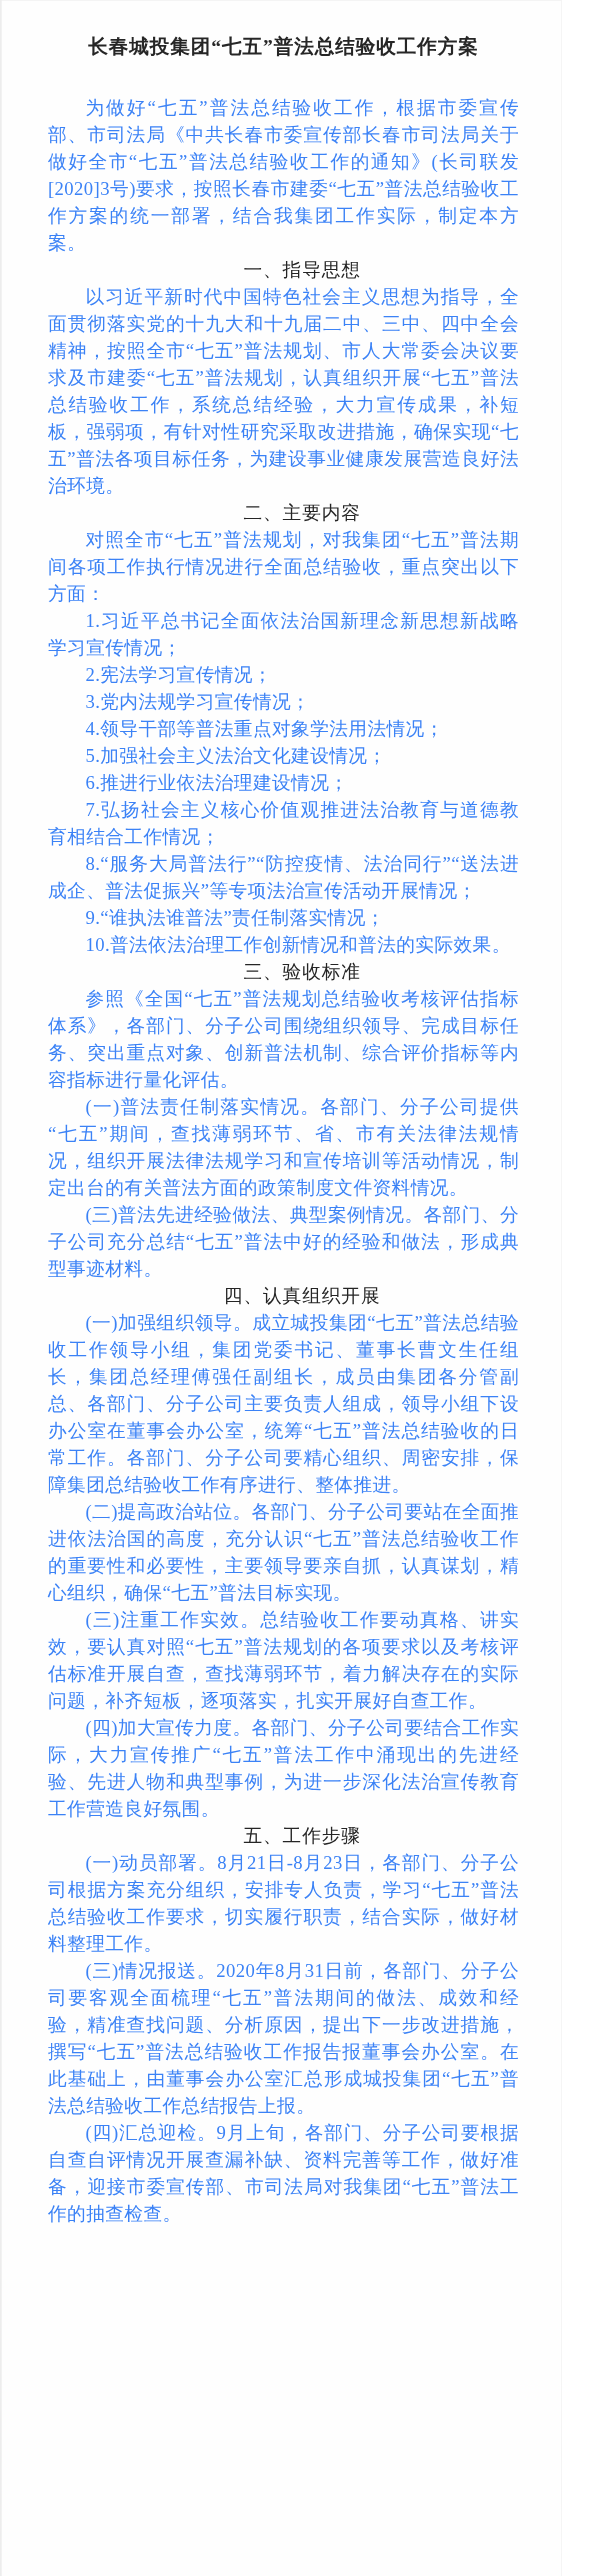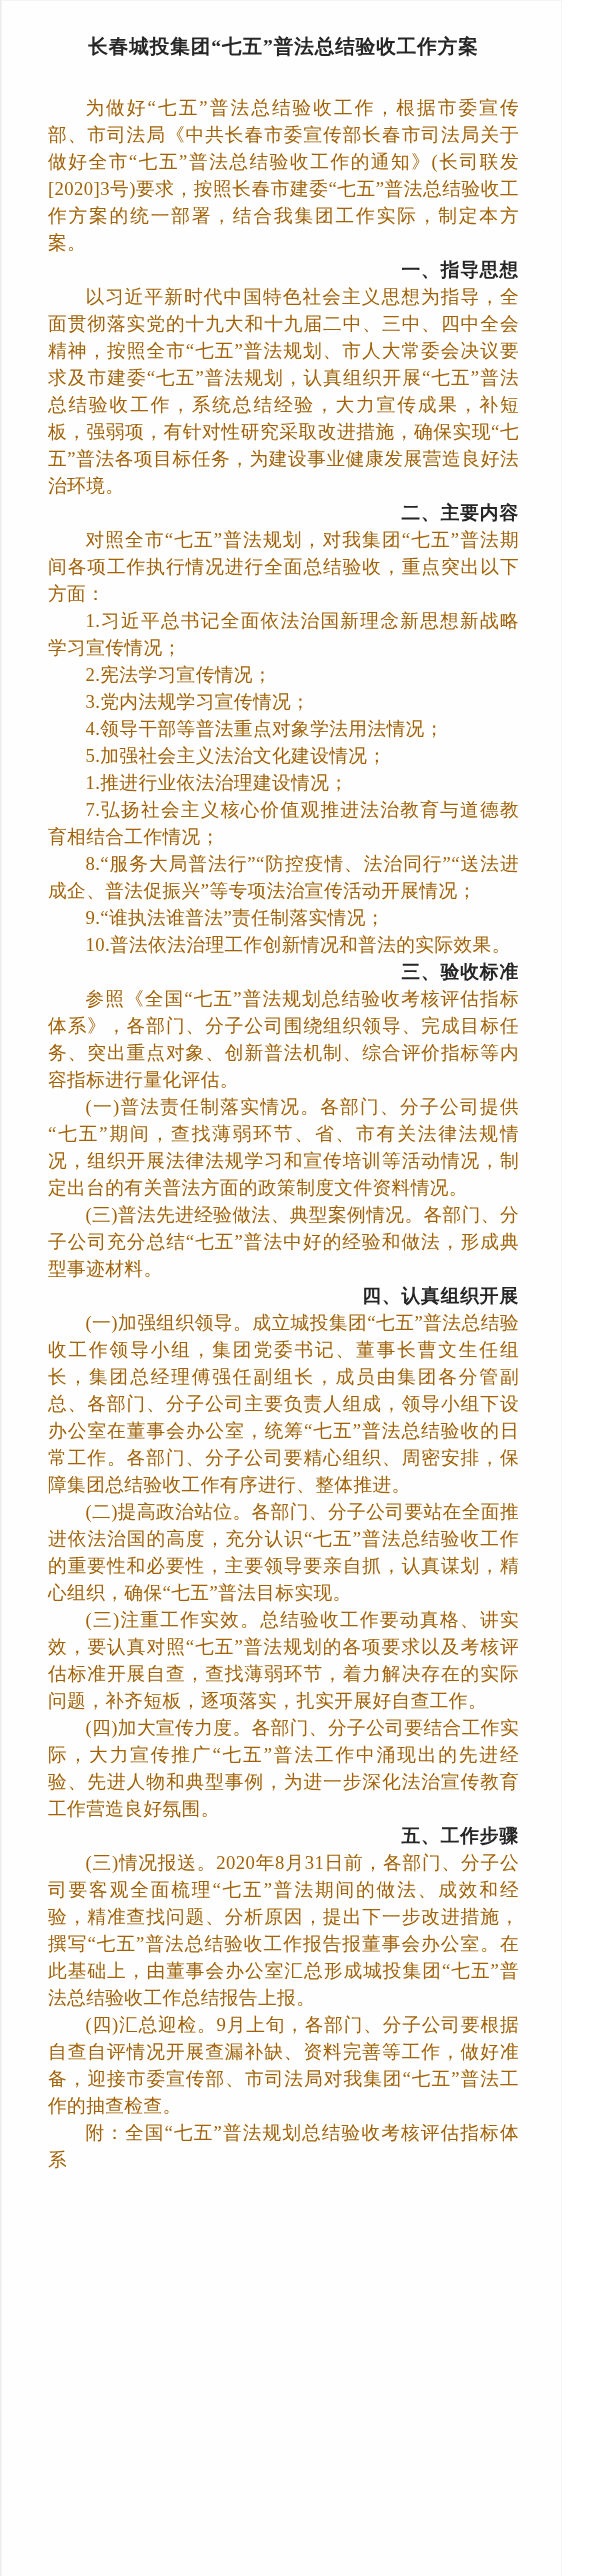--- a/index.html
+++ b/index.html
@@ -29,59 +29,59 @@
     letter-spacing: 0.9px;
     margin: 5.1px 0 34px 0;
   }
   .doc-body p {
     margin: 0;
     font-size: 18.7px;
     line-height: 27px;
     letter-spacing: 0.4px;
     text-indent: 2em;
     text-align: justify;
-    color: #a16207;
+    color: #3b82f6;
   }
   .doc-body p.heading {
     font-family: "Liberation Sans", "DejaVu Sans", sans-serif;
-    font-weight: bold;
+    font-weight: normal;
     color: #252525;
-    text-align: right;
+    text-align: center;
     letter-spacing: 0.9px;
   }
 </style>
 </head>
 <body>
 
 <div class="page">
   <h1 class="doc-title">长春城投集团“七五”普法总结验收工作方案</h1>
   <div class="doc-body" id="doc-body">
       <p class="body">为做好“七五”普法总结验收工作，根据市委宣传部、市司法局《中共长春市委宣传部长春市司法局关于做好全市“七五”普法总结验收工作的通知》(长司联发[2020]3号)要求，按照长春市建委“七五”普法总结验收工作方案的统一部署，结合我集团工作实际，制定本方案。</p>
       <p class="heading">一、指导思想</p>
       <p class="body">以习近平新时代中国特色社会主义思想为指导，全面贯彻落实党的十九大和十九届二中、三中、四中全会精神，按照全市“七五”普法规划、市人大常委会决议要求及市建委“七五”普法规划，认真组织开展“七五”普法总结验收工作，系统总结经验，大力宣传成果，补短板，强弱项，有针对性研究采取改进措施，确保实现“七五”普法各项目标任务，为建设事业健康发展营造良好法治环境。</p>
       <p class="heading">二、主要内容</p>
       <p class="body">对照全市“七五”普法规划，对我集团“七五”普法期间各项工作执行情况进行全面总结验收，重点突出以下方面：</p>
       <p class="body">1.习近平总书记全面依法治国新理念新思想新战略学习宣传情况；</p>
       <p class="body">2.宪法学习宣传情况；</p>
       <p class="body">3.党内法规学习宣传情况；</p>
       <p class="body">4.领导干部等普法重点对象学法用法情况；</p>
       <p class="body">5.加强社会主义法治文化建设情况；</p>
-      <p class="body">1.推进行业依法治理建设情况；</p>
+      <p class="body">6.推进行业依法治理建设情况；</p>
       <p class="body">7.弘扬社会主义核心价值观推进法治教育与道德教育相结合工作情况；</p>
       <p class="body">8.“服务大局普法行”“防控疫情、法治同行”“送法进成企、普法促振兴”等专项法治宣传活动开展情况；</p>
       <p class="body">9.“谁执法谁普法”责任制落实情况；</p>
       <p class="body">10.普法依法治理工作创新情况和普法的实际效果。</p>
       <p class="heading">三、验收标准</p>
       <p class="body">参照《全国“七五”普法规划总结验收考核评估指标体系》，各部门、分子公司围绕组织领导、完成目标任务、突出重点对象、创新普法机制、综合评价指标等内容指标进行量化评估。</p>
       <p class="body">(一)普法责任制落实情况。各部门、分子公司提供“七五”期间，查找薄弱环节、省、市有关法律法规情况，组织开展法律法规学习和宣传培训等活动情况，制定出台的有关普法方面的政策制度文件资料情况。</p>
       <p class="body">(三)普法先进经验做法、典型案例情况。各部门、分子公司充分总结“七五”普法中好的经验和做法，形成典型事迹材料。</p>
       <p class="heading">四、认真组织开展</p>
       <p class="body">(一)加强组织领导。成立城投集团“七五”普法总结验收工作领导小组，集团党委书记、董事长曹文生任组长，集团总经理傅强任副组长，成员由集团各分管副总、各部门、分子公司主要负责人组成，领导小组下设办公室在董事会办公室，统筹“七五”普法总结验收的日常工作。各部门、分子公司要精心组织、周密安排，保障集团总结验收工作有序进行、整体推进。</p>
       <p class="body">(二)提高政治站位。各部门、分子公司要站在全面推进依法治国的高度，充分认识“七五”普法总结验收工作的重要性和必要性，主要领导要亲自抓，认真谋划，精心组织，确保“七五”普法目标实现。</p>
       <p class="body">(三)注重工作实效。总结验收工作要动真格、讲实效，要认真对照“七五”普法规划的各项要求以及考核评估标准开展自查，查找薄弱环节，着力解决存在的实际问题，补齐短板，逐项落实，扎实开展好自查工作。</p>
       <p class="body">(四)加大宣传力度。各部门、分子公司要结合工作实际，大力宣传推广“七五”普法工作中涌现出的先进经验、先进人物和典型事例，为进一步深化法治宣传教育工作营造良好氛围。</p>
       <p class="heading">五、工作步骤</p>
+      <p class="body">(一)动员部署。8月21日-8月23日，各部门、分子公司根据方案充分组织，安排专人负责，学习“七五”普法总结验收工作要求，切实履行职责，结合实际，做好材料整理工作。</p>
       <p class="body">(三)情况报送。2020年8月31日前，各部门、分子公司要客观全面梳理“七五”普法期间的做法、成效和经验，精准查找问题、分析原因，提出下一步改进措施，撰写“七五”普法总结验收工作报告报董事会办公室。在此基础上，由董事会办公室汇总形成城投集团“七五”普法总结验收工作总结报告上报。</p>
       <p class="body">(四)汇总迎检。9月上旬，各部门、分子公司要根据自查自评情况开展查漏补缺、资料完善等工作，做好准备，迎接市委宣传部、市司法局对我集团“七五”普法工作的抽查检查。</p>
-      <p class="body">附：全国“七五”普法规划总结验收考核评估指标体系</p>
     </div>
 </div>
 
 
 </body></html>

